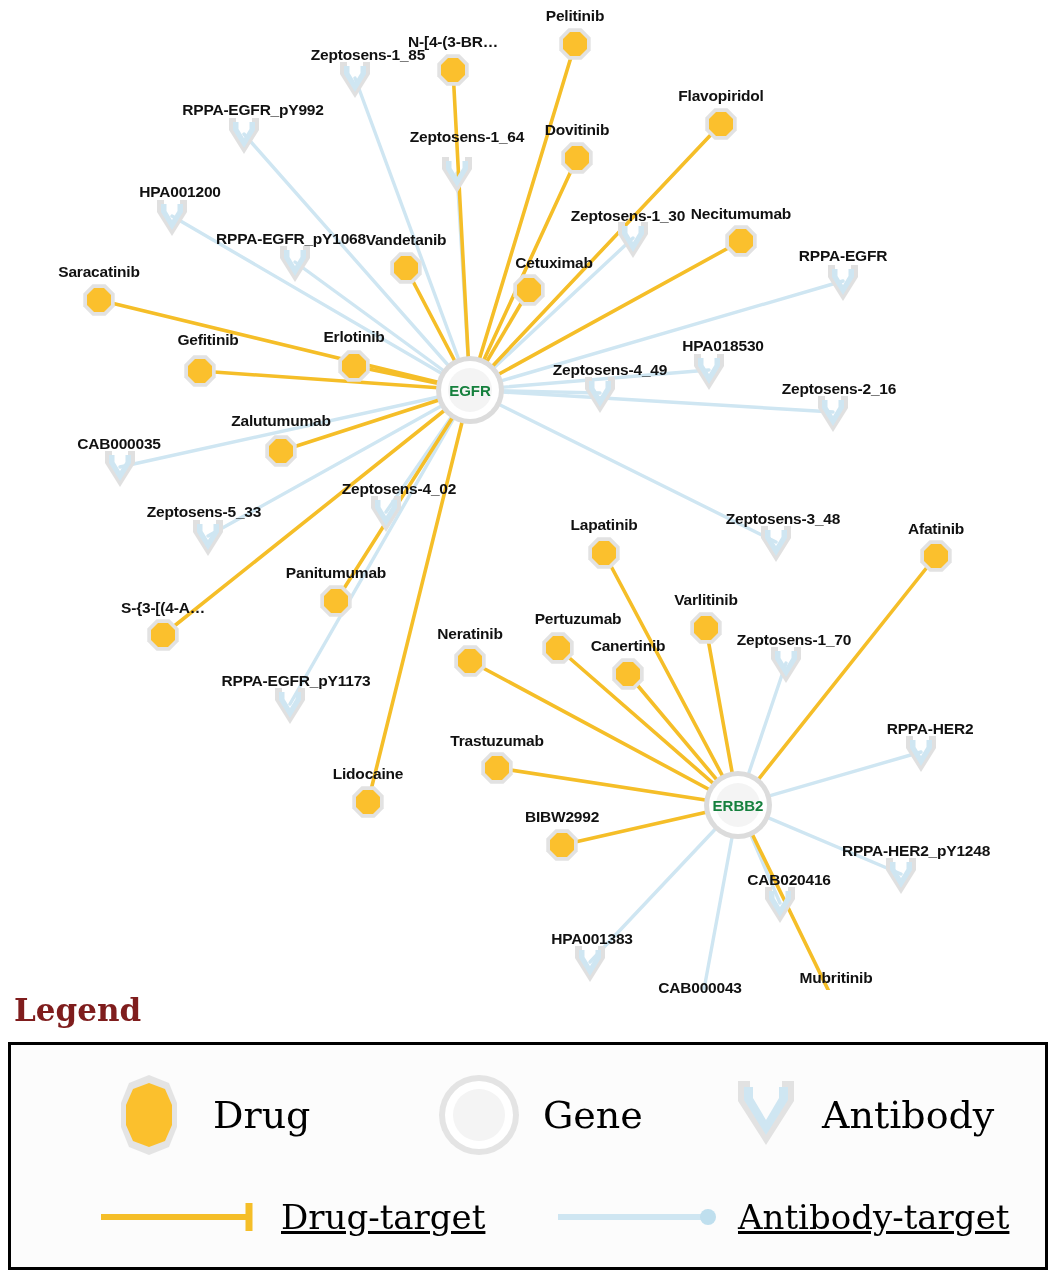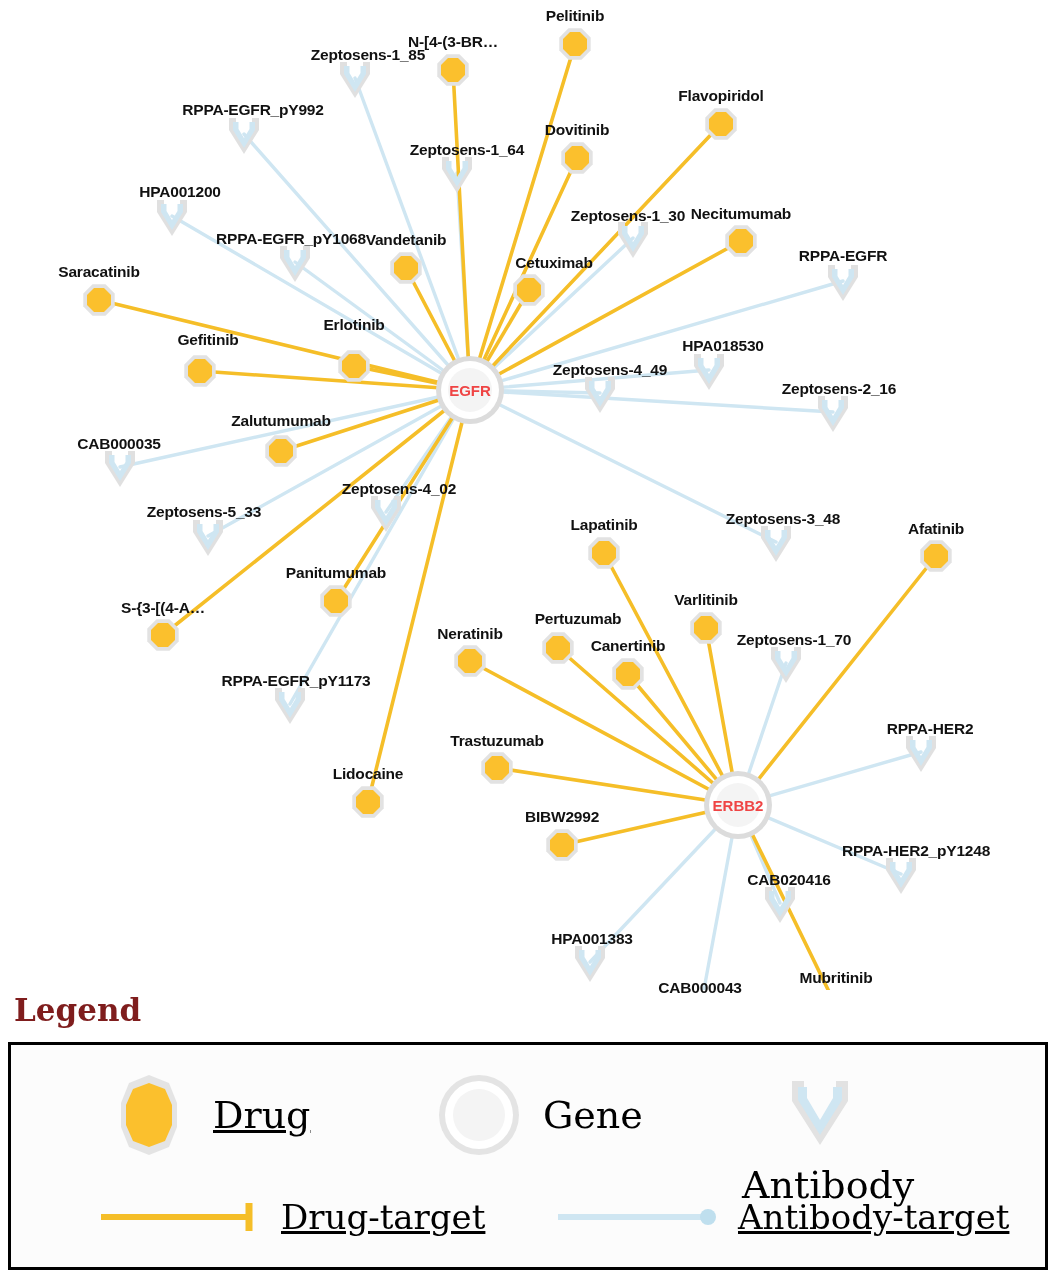--- a/index.html
+++ b/index.html
@@ -32,21 +32,21 @@
     font-weight: bold;
     color: #111111;
     white-space: nowrap;
     transform: translate(-50%, -50%);
     letter-spacing: -0.2px;
   }
   .gene-label {
     position: absolute;
     font-size: 15px;
     font-weight: bold;
-    color: #ef4444;
+    color: #15803d;
     white-space: nowrap;
     transform: translate(-50%, -50%);
   }
   #legend-title {
     position: absolute;
     left: 14px;
     top: 992px;
     font-family: "DejaVu Serif", serif;
     font-size: 31px;
     font-weight: bold;
@@ -236,21 +236,21 @@
         <circle cx="470" cy="390" r="29" fill="#ffffff"></circle>
         <circle cx="470" cy="390" r="22" fill="#f4f4f4"></circle>
         <circle cx="738" cy="805" r="34" fill="#dcdcdc"></circle>
         <circle cx="738" cy="805" r="29" fill="#ffffff"></circle>
         <circle cx="738" cy="805" r="22" fill="#f4f4f4"></circle>
       </g>
   </svg>
   <div id="labels-layer">
       <div class="node-label" style="left: 368px; top: 55px;">Zeptosens-1_85</div>
       <div class="node-label" style="left: 253px; top: 110px;">RPPA-EGFR_pY992</div>
-      <div class="node-label" style="left: 467px; top: 150px;">Zeptosens-1_64</div>
+      <div class="node-label" style="left: 467px; top: 137px;">Zeptosens-1_64</div>
       <div class="node-label" style="left: 180px; top: 192px;">HPA001200</div>
       <div class="node-label" style="left: 628px; top: 216px;">Zeptosens-1_30</div>
       <div class="node-label" style="left: 291px; top: 239px;">RPPA-EGFR_pY1068</div>
       <div class="node-label" style="left: 843px; top: 256px;">RPPA-EGFR</div>
       <div class="node-label" style="left: 723px; top: 346px;">HPA018530</div>
       <div class="node-label" style="left: 610px; top: 370px;">Zeptosens-4_49</div>
       <div class="node-label" style="left: 839px; top: 389px;">Zeptosens-2_16</div>
       <div class="node-label" style="left: 119px; top: 444px;">CAB000035</div>
       <div class="node-label" style="left: 399px; top: 489px;">Zeptosens-4_02</div>
       <div class="node-label" style="left: 204px; top: 512px;">Zeptosens-5_33</div>
@@ -263,21 +263,21 @@
       <div class="node-label" style="left: 592px; top: 939px;">HPA001383</div>
       <div class="node-label" style="left: 700px; top: 988px;">CAB000043</div>
       <div class="node-label" style="left: 575px; top: 16px;">Pelitinib</div>
       <div class="node-label" style="left: 453px; top: 42px;">N-[4-(3-BR…</div>
       <div class="node-label" style="left: 721px; top: 96px;">Flavopiridol</div>
       <div class="node-label" style="left: 577px; top: 130px;">Dovitinib</div>
       <div class="node-label" style="left: 741px; top: 214px;">Necitumumab</div>
       <div class="node-label" style="left: 406px; top: 240px;">Vandetanib</div>
       <div class="node-label" style="left: 516px; top: 263px; margin-left: 38px;">Cetuximab</div>
       <div class="node-label" style="left: 99px; top: 272px;">Saracatinib</div>
-      <div class="node-label" style="left: 354px; top: 325px;">Erlotinib</div>
+      <div class="node-label" style="left: 354px; top: 337px;">Erlotinib</div>
       <div class="node-label" style="left: 200px; top: 340px; margin-left: 8px;">Gefitinib</div>
       <div class="node-label" style="left: 281px; top: 421px;">Zalutumumab</div>
       <div class="node-label" style="left: 936px; top: 529px;">Afatinib</div>
       <div class="node-label" style="left: 604px; top: 525px;">Lapatinib</div>
       <div class="node-label" style="left: 706px; top: 600px;">Varlitinib</div>
       <div class="node-label" style="left: 336px; top: 573px;">Panitumumab</div>
       <div class="node-label" style="left: 163px; top: 608px;">S-{3-[(4-A…</div>
       <div class="node-label" style="left: 558px; top: 619px; padding-left: 40px;">Pertuzumab</div>
       <div class="node-label" style="left: 470px; top: 634px;">Neratinib</div>
       <div class="node-label" style="left: 628px; top: 646px;">Canertinib</div>
@@ -287,36 +287,36 @@
       <div class="node-label" style="left: 836px; top: 978px;">Mubritinib</div>
       <div class="gene-label" style="left: 470px; top: 390px;">EGFR</div>
       <div class="gene-label" style="left: 738px; top: 805px;">ERBB2</div>
     </div>
 </div>
 
 <div id="legend-title">Legend</div>
 
 <div id="legend-box">
   <div class="legend-row" style="top:14px;">
-    <div class="legend-item" style="left:90px; top:8px;text-decoration:underline;">
+    <div class="legend-item" style="left:90px; top:8px;">
       <svg width="96" height="96">
         <polygon points="48,8 68,16 76,36 76,60 68,80 48,88 28,80 20,60 20,36 28,16" fill="#e4e4e4"></polygon>
         <polygon points="48,16 64,22 71,38 71,58 64,74 48,80 32,74 25,58 25,38 32,22" fill="#FBC02D"></polygon>
       </svg>
       <span class="legend-text">Drug</span>
     </div>
     <div class="legend-item" style="left:420px; top:8px;">
       <svg width="96" height="96">
         <circle cx="48" cy="48" r="40" fill="#e4e4e4"></circle>
         <circle cx="48" cy="48" r="34" fill="#ffffff"></circle>
         <circle cx="48" cy="48" r="26" fill="#f4f4f4"></circle>
       </svg>
       <span class="legend-text">Gene</span>
     </div>
-    <div class="legend-item" style="left:715px; top:8px;flex-direction:column;">
+    <div class="legend-item" style="left:715px; top:8px;">
       <svg width="80" height="96">
         <path d="M12 14 L12 34 L40 78 L68 34 L68 14 L56 14 L56 30 L40 56 L24 30 L24 14 Z" fill="#e2e2e2"></path>
         <path d="M18 20 L18 33 L40 68 L62 33 L62 20 L53 20 L53 31 L40 53 L27 31 L27 20 Z" fill="#cfe6f2"></path>
       </svg>
       <span class="legend-text">Antibody</span>
     </div>
   </div>
 
   <div class="legend-row" style="top:130px;">
     <div class="legend-item" style="left:88px; top:22px;">

